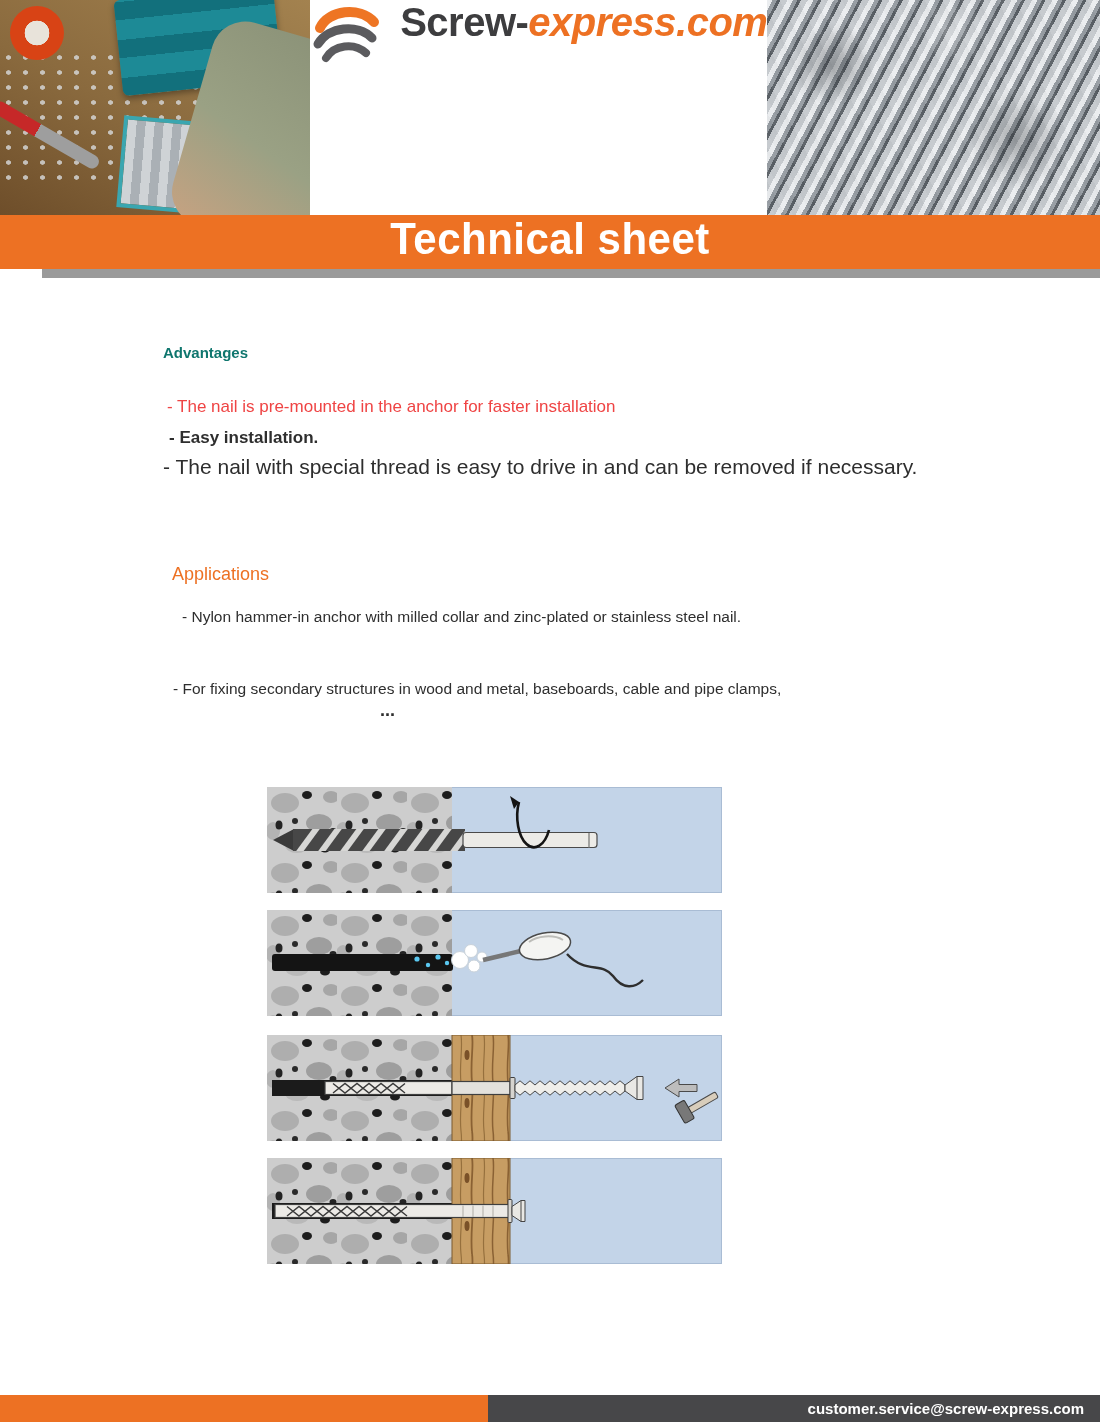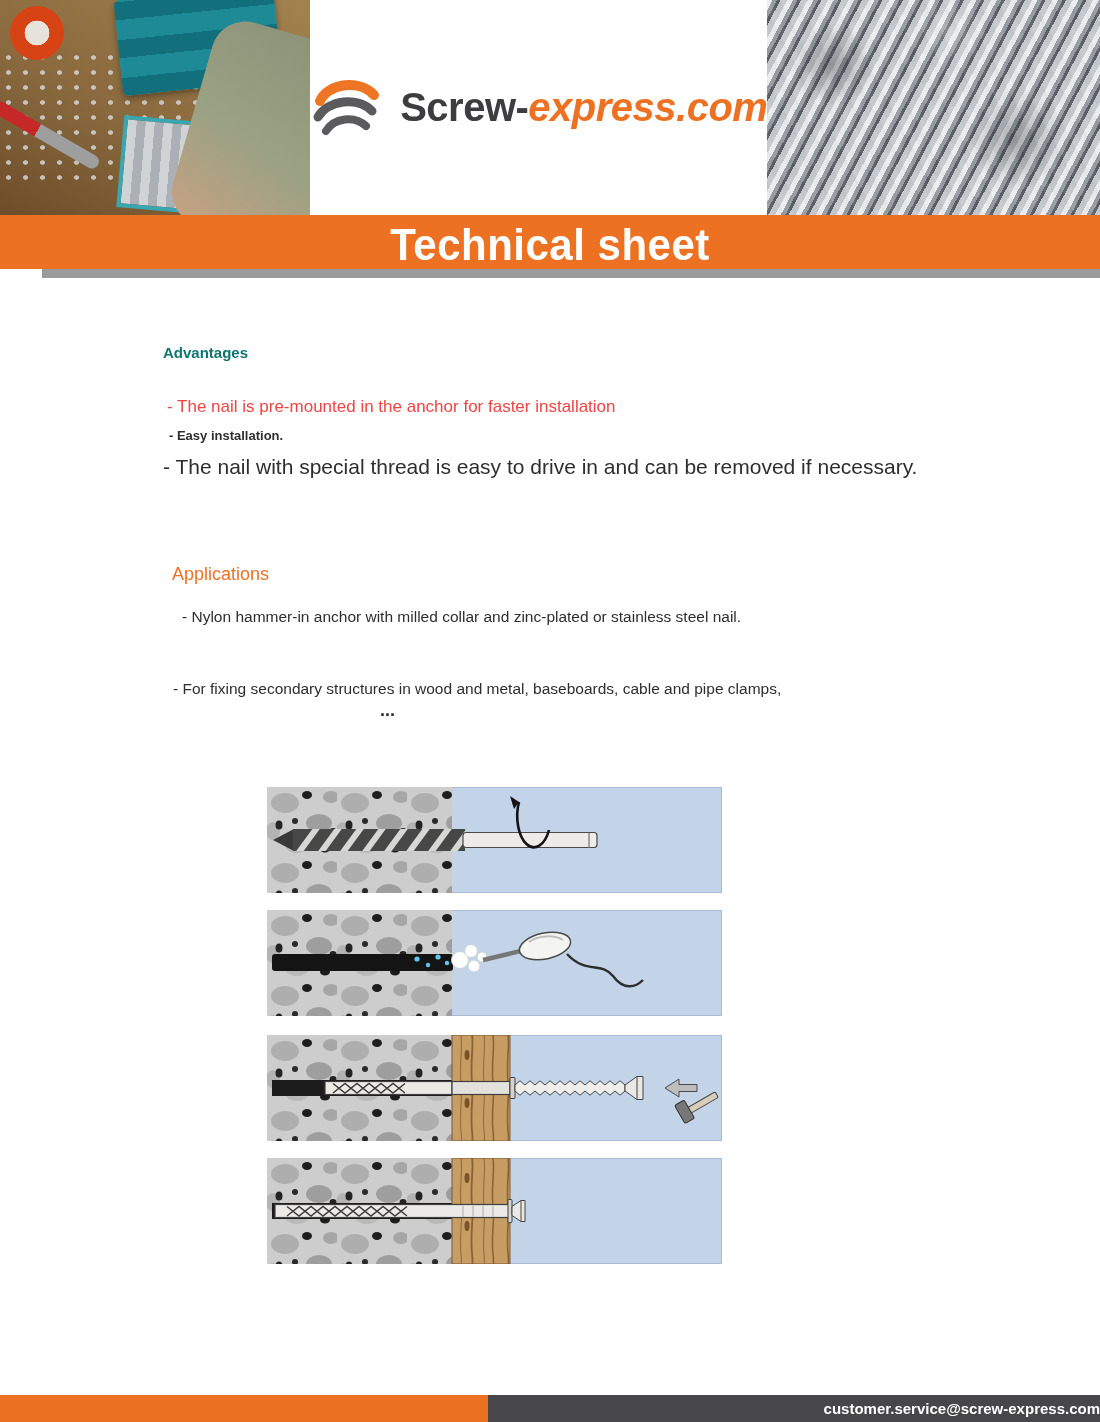--- a/index.html
+++ b/index.html
@@ -15,60 +15,60 @@
   .pl-teal{position:absolute;left:118px;top:-8px;width:160px;height:96px;border-radius:6px;transform:rotate(-6deg);
      background:repeating-linear-gradient(0deg,#12707c 0 18px,#1d8a96 18px 38px);box-shadow:0 3px 6px rgba(0,0,0,.35);}
   .pl-tray{position:absolute;left:120px;top:122px;width:150px;height:84px;transform:rotate(5deg);
      background:repeating-linear-gradient(90deg,#cfd3d6 0 9px,#aab0b5 9px 18px);border:4px solid #3aa6b0;}
   .pl-hand{position:absolute;right:-30px;top:30px;width:150px;height:210px;transform:rotate(16deg);border-radius:34px;
      background:linear-gradient(200deg,#8a9177 0%,#9aa184 55%,#c7a281 100%);}
   .pl-tape{position:absolute;left:10px;top:6px;width:54px;height:54px;border-radius:50%;
      background:radial-gradient(circle at 50% 50%,#e8e3da 0 32%,#d84315 33% 100%);}
   .pl-tool{position:absolute;left:-14px;top:128px;width:120px;height:14px;border-radius:7px;transform:rotate(30deg);
      background:linear-gradient(90deg,#c62828 0 42%,#9e9e9e 42%);}
-  .logo-area{flex:1;display:flex;align-items:center;justify-content:center;gap:14px;background:#ffffff;border-radius:26px;}
+  .logo-area{flex:1;display:flex;align-items:flex-start;justify-content:center;gap:14px;background:#ffffff;border-radius:26px;}
   .logo-text{font-size:40px;font-weight:bold;letter-spacing:-.5px;white-space:nowrap;}
   .lt-dark{color:#3d3d3f;}
   .lt-orange{color:#ED7123;font-style:italic;}
   .photo-right{width:356px;background-color:#9aa0a6;
      background-image:
        repeating-linear-gradient(118deg, rgba(240,242,244,.9) 0 5px, rgba(150,156,162,.9) 5px 9px, rgba(80,86,92,.85) 9px 12px, rgba(200,204,208,.9) 12px 18px),
        repeating-linear-gradient(62deg, rgba(230,233,236,.45) 0 7px, rgba(120,126,132,.45) 7px 13px, rgba(55,60,65,.4) 13px 16px);}
   .pr-shade{position:absolute;inset:0;background:
        radial-gradient(circle 60px at 20% 30%, rgba(40,44,48,.35), transparent 70%),
        radial-gradient(circle 70px at 75% 65%, rgba(30,34,38,.3), transparent 70%),
        radial-gradient(circle 50px at 55% 15%, rgba(255,255,255,.25), transparent 70%);}
 
   
   .banner{position:absolute;left:0;top:215px;width:1100px;height:54px;background:#ED7123;
-          display:flex;align-items:flex-end;justify-content:center;}
+          display:flex;align-items:flex-start;justify-content:center;}
   .banner span{color:#ffffff;font-size:42px;font-weight:bold;letter-spacing:.5px;transform:scaleY(1.04);}
   .banner-shadow{position:absolute;left:42px;top:269px;width:1058px;height:9px;background:#9a9a9a;}
 
   
   .abs{position:absolute;white-space:nowrap;}
   .adv-heading{left:163px;top:344px;font-size:15px;font-weight:600;color:#0f766e;}
   .adv-item0{left:167px;top:397px;font-size:17px;color:#ef4444;}
-  .adv-item1{left:169px;top:428px;font-size:13px;font-weight:600;color:#2e2e2e;}
+  .adv-item1{left:169px;top:428px;font-size:17px;font-weight:600;color:#2e2e2e;}
   .adv-item2{left:163px;top:455px;font-size:21px;color:#2e2e2e;}
   .app-heading{left:172px;top:564px;font-size:18px;font-weight:normal;color:#ED7123;}
   .app-item0{left:182px;top:608px;font-size:15.5px;color:#2e2e2e;}
   .app-item1{left:173px;top:680px;font-size:15.5px;color:#2e2e2e;}
   .app-ellipsis{left:380px;top:700px;font-size:18px;font-weight:bold;color:#2e2e2e;}
 
   
   .panel{position:absolute;left:267px;width:455px;height:106px;}
   .panel-1{top:787px;} .panel-2{top:910px;} .panel-3{top:1035px;} .panel-4{top:1158px;}
   .panel svg{display:block;width:455px;height:106px;}
 
   
   .footer{position:absolute;left:0;bottom:0;width:1100px;height:27px;display:flex;}
   .footer-accent{width:488px;height:27px;background:#ED7123;}
   .footer-bar{flex:1;height:27px;background:#474749;display:flex;align-items:center;justify-content:flex-end;}
-  .footer-bar span{color:#ffffff;font-size:15px;font-weight:bold;padding-right:0;}
+  .footer-bar span{color:#ffffff;font-size:15px;font-weight:bold;padding-right:16px;}
 </style>
 </head>
 <body>
 
 <div class="page">
 
   <svg width="0" height="0" style="position:absolute" aria-hidden="true">
     <defs>
       <pattern id="concretePat" width="70" height="70" patternUnits="userSpaceOnUse">
         <rect width="70" height="70" fill="#cdcdcd"></rect>

